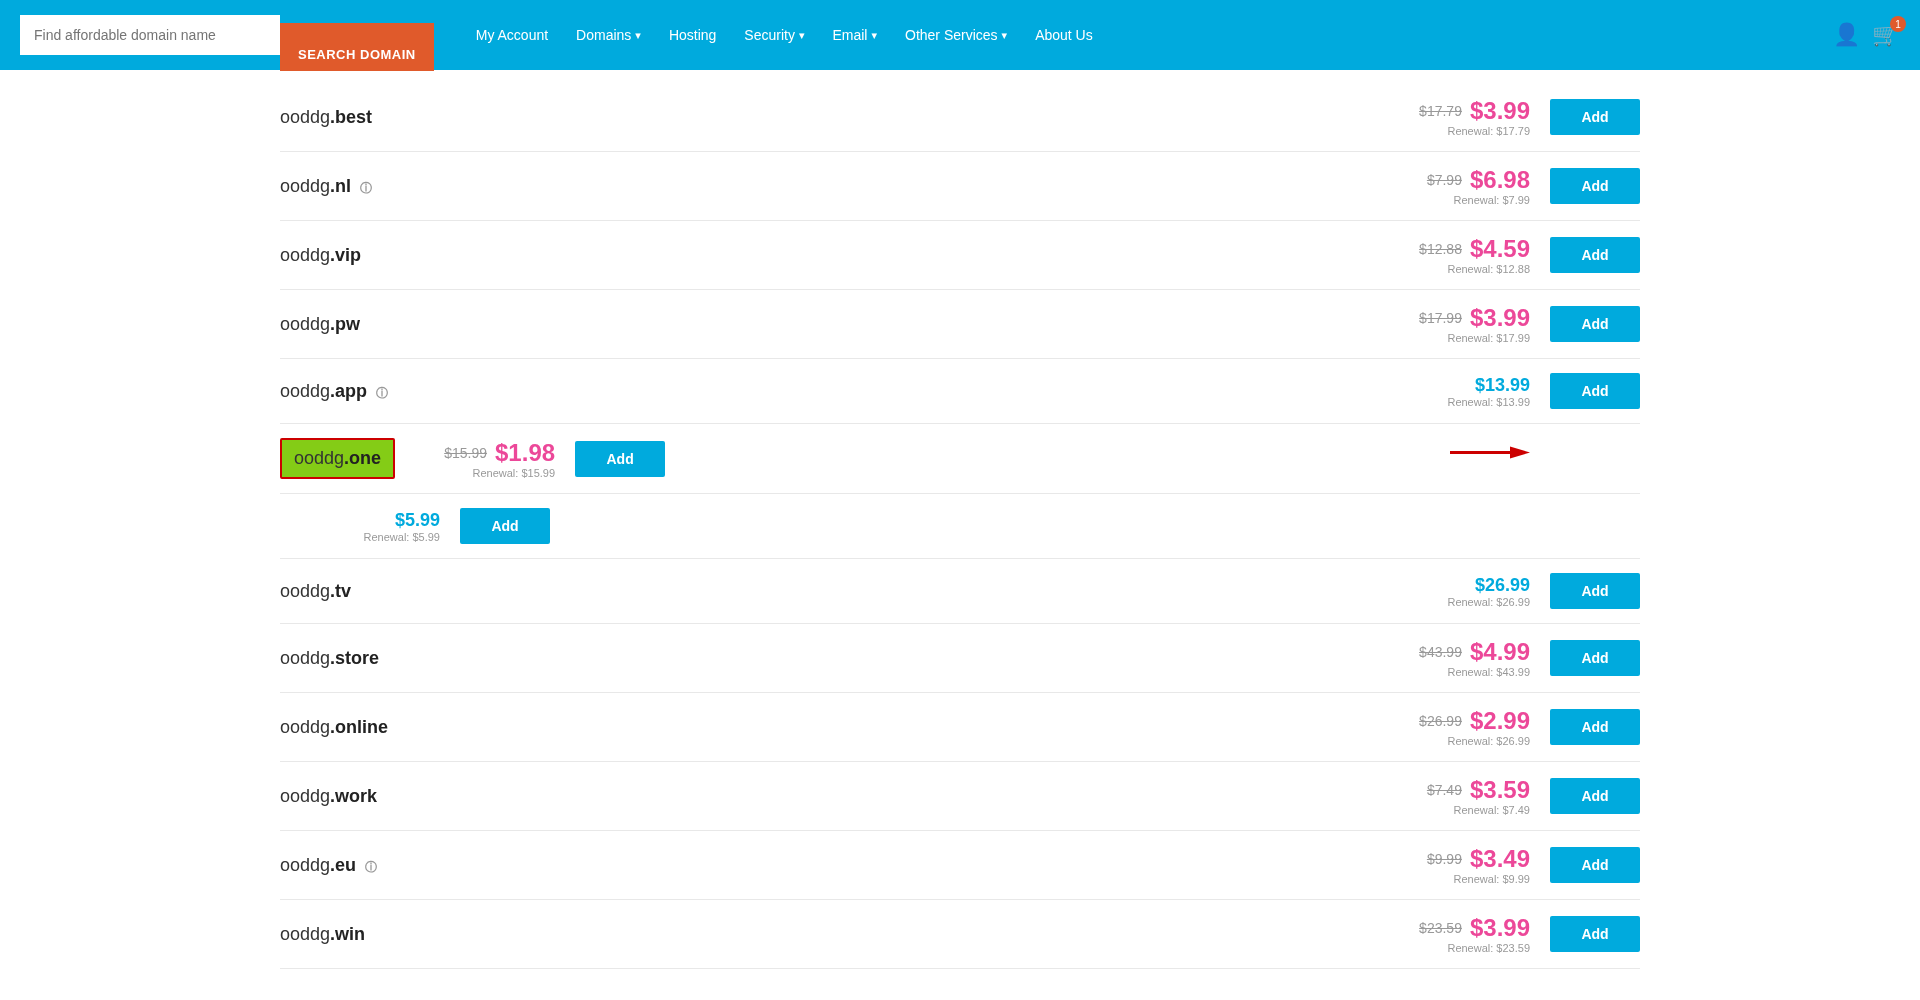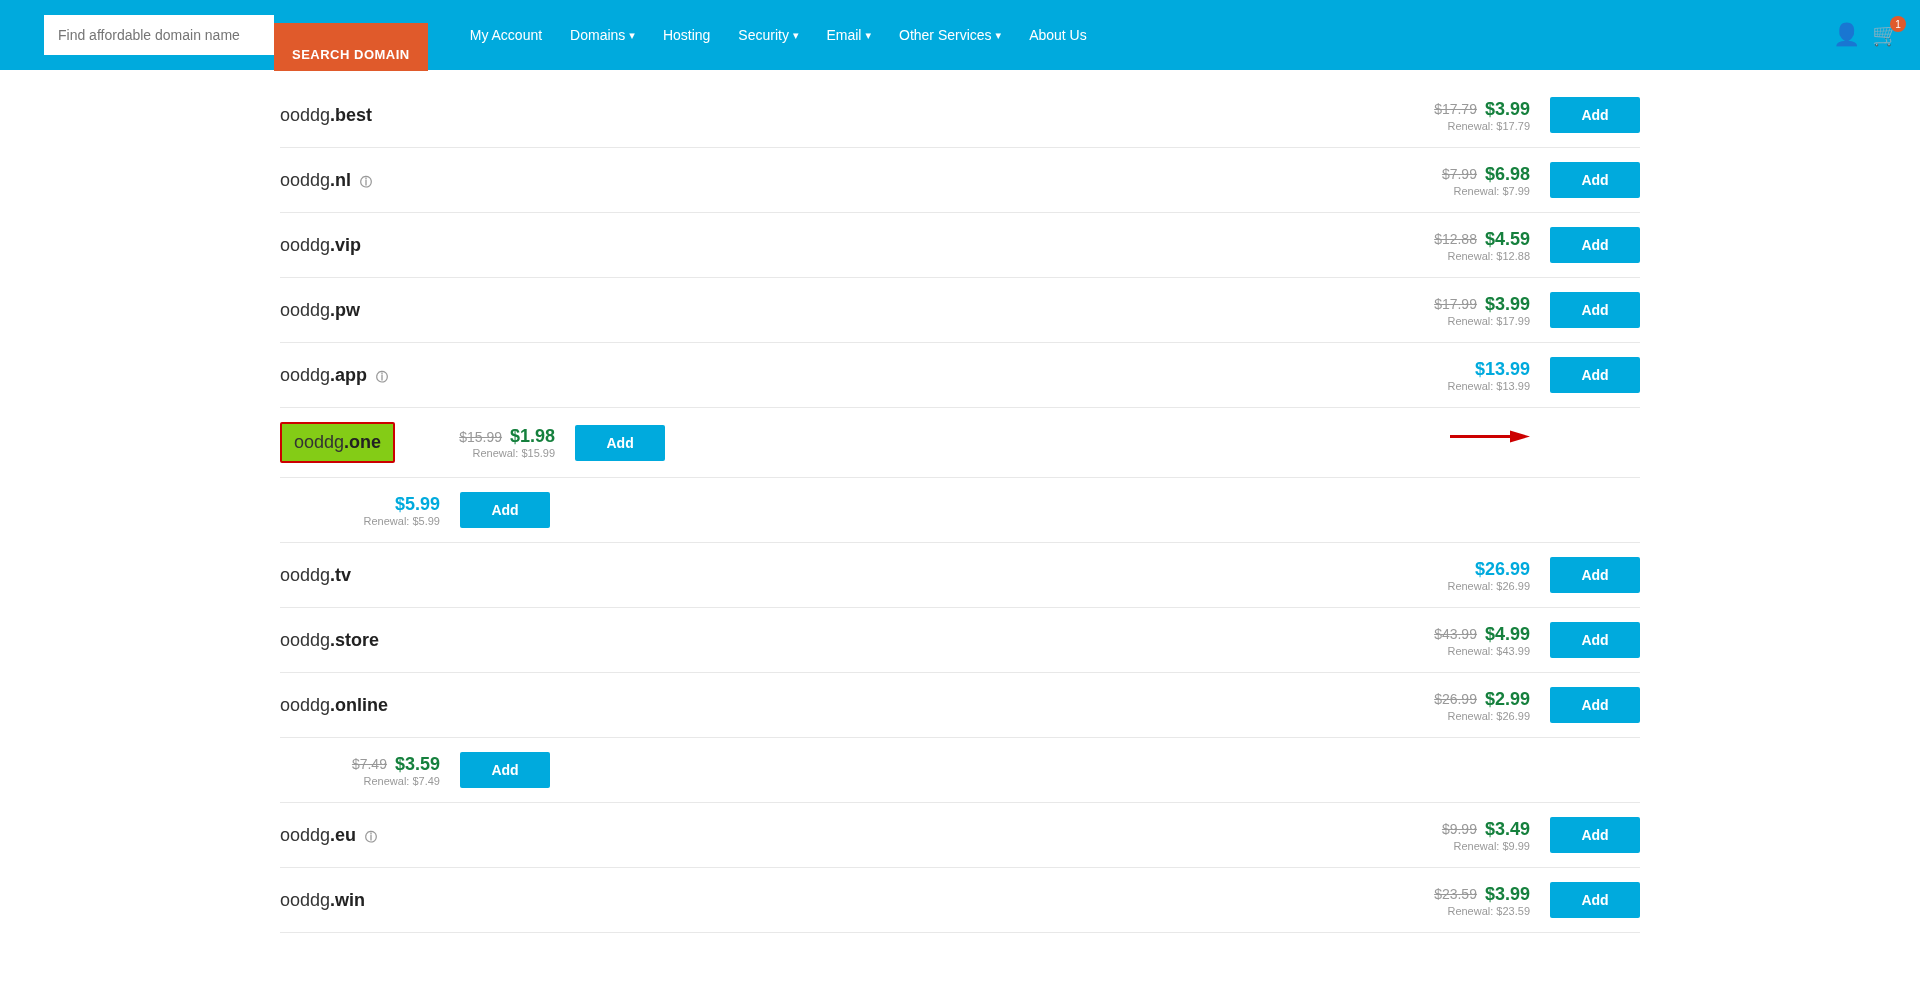--- a/index.html
+++ b/index.html
@@ -18,24 +18,23 @@
       display: flex;
       align-items: center;
       gap: 0;
       margin-right: 20px;
     }
     .search-input {
       padding: 10px 14px;
       border: none;
       outline: none;
       font-size: 14px;
-      width: 230px;
+      width: 260px;
       height: 40px;
       color: #999;
-      margin-left: 24px;
     }
     .search-btn {
       background: #e05a2b;
       color: #fff;
       border: none;
       padding: 24px 18px;
       font-size: 13px;
       font-weight: bold;
       cursor: pointer;
       height: 40px;
@@ -138,22 +137,22 @@
       align-items: center;
       gap: 8px;
       text-align: center;
     }
     .old-price {
       color: #999;
       text-decoration: line-through;
       font-size: 14px;
     }
     .new-price {
-      color: #15803d;
-      font-size: 18px;
+      color: #ec4899;
+      font-size: 24px;
       font-weight: 700;
     }
     .renewal-price {
       color: #999;
       font-size: 11px;
     }
     .single-price {
       color: #00aadd;
       font-size: 18px;
       font-weight: 700;
@@ -301,20 +300,21 @@
         <div class="price-section">
           <div class="price-row">
             <span class="old-price">$26.99</span>
             <span class="new-price">$2.99</span>
           </div>
           <div class="renewal-price">Renewal: $26.99</div>
         </div>
         <button class="add-btn">Add</button>
       </div>
       <div class="domain-row">
+        <div class="domain-name">ooddg<span>.work</span></div>
         <div class="price-section">
           <div class="price-row">
             <span class="old-price">$7.49</span>
             <span class="new-price">$3.59</span>
           </div>
           <div class="renewal-price">Renewal: $7.49</div>
         </div>
         <button class="add-btn">Add</button>
       </div>
       <div class="domain-row">

